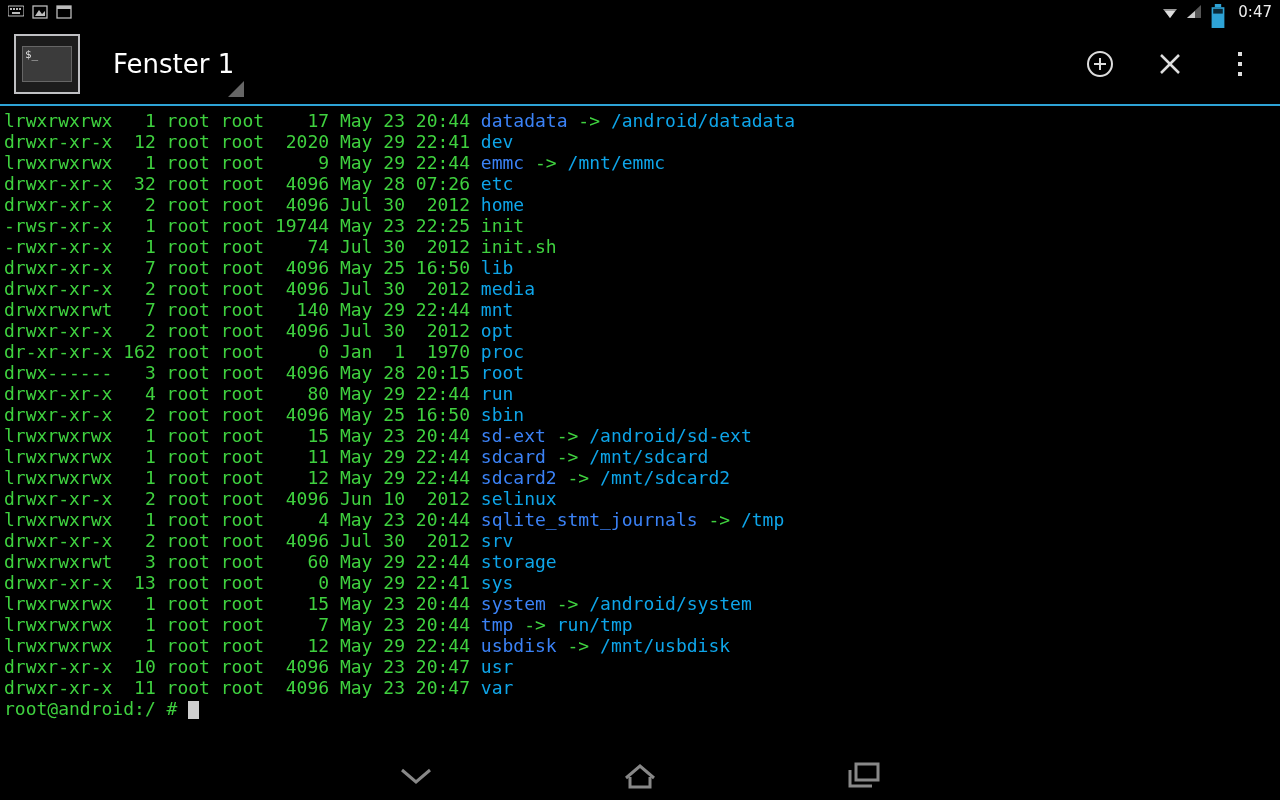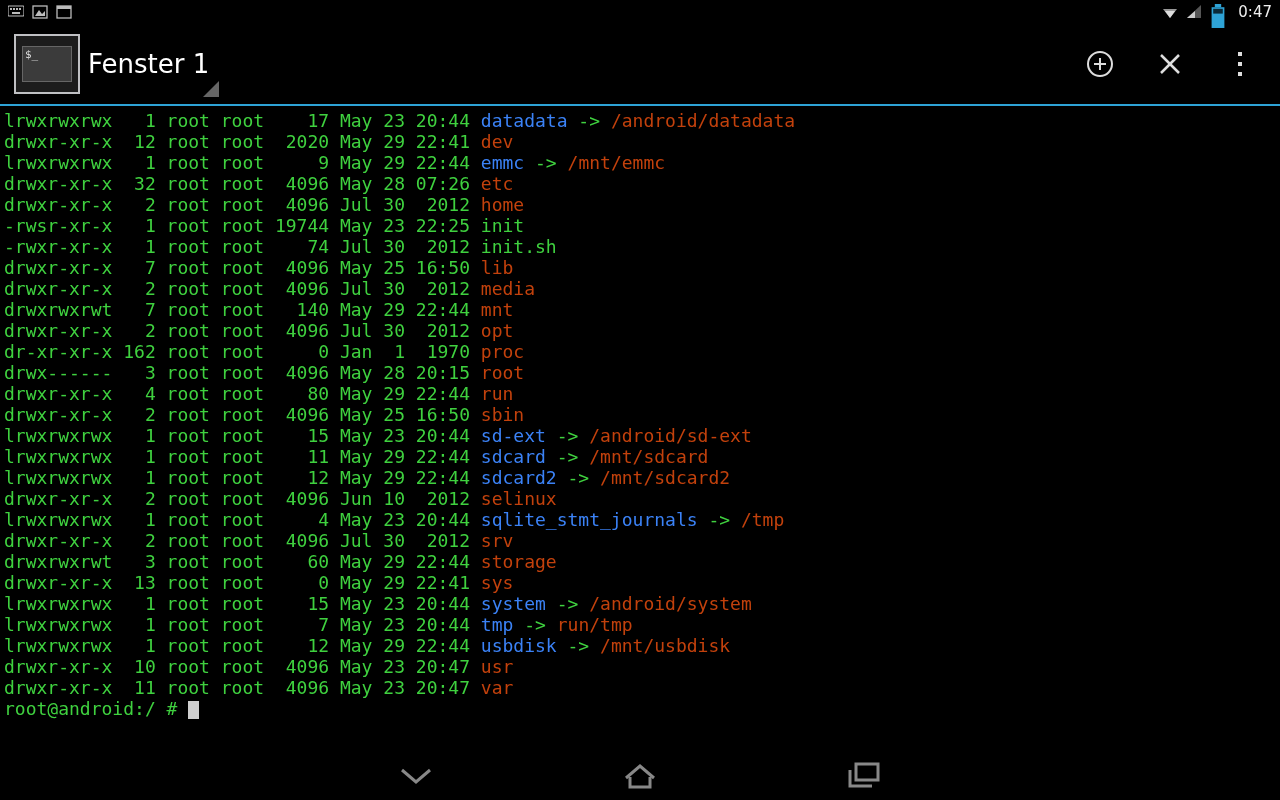--- a/index.html
+++ b/index.html
@@ -7,31 +7,31 @@
   .statusbar{height:24px;display:flex;justify-content:space-between;align-items:center;padding:0 8px;font-size:14px;color:#ddd}
   .status-left,.status-right{display:flex;align-items:center;gap:8px}
   .sicon{width:16px;height:16px;display:inline-block}
   .status-right{gap:8px}
   .clock{font-size:15px;color:#eee;margin-left:4px}
   
   .appbar{height:80px;display:flex;align-items:center;padding:0 14px 0 14px;border-bottom:2px solid #2ea3d6}
   .app-thumb{width:62px;height:56px;border:2px solid #bfc0c3;background:#1c1c1c;position:relative;display:flex;align-items:center;justify-content:center}
   .app-thumb-inner{width:48px;height:34px;background:#3b3b3b;border:1px solid #666;position:relative}
   .app-thumb-inner::before{content:"$_";position:absolute;left:2px;top:1px;font-family:monospace;font-size:11px;color:#ddd}
-  .winlabel-wrap{position:relative;margin-left:8px}
+  .winlabel-wrap{position:relative;margin-left:33px}
   .winlabel{font-size:26px;color:#fff}
   .spinner-tri{position:absolute;right:-10px;bottom:-18px}
   .appbar-spacer{flex:1}
   .appbar-btn{width:52px;height:52px;display:flex;align-items:center;justify-content:center;cursor:pointer}
   .appbar-btn+.appbar-btn{margin-left:18px}
   
   .terminal{font-family:"DejaVu Sans Mono","Liberation Mono",monospace;font-size:18px;line-height:21px;color:#3fd13f;padding:4px 4px 0 4px;white-space:pre}
   .ls-row span{display:inline-block}
   .cyan{color:#3b82f6}
-  .blue{color:#c2410c}
+  .blue{color:#0ea5e9}
   .cursor{display:inline-block;width:11px;height:18px;background:#cfcfcf;vertical-align:text-bottom}
   
   .navbar{position:absolute;left:0;right:0;bottom:0;height:48px;display:flex;align-items:center;justify-content:center;gap:180px}
   .navbtn{width:44px;height:32px;cursor:pointer;display:flex;align-items:center;justify-content:center}
   svg{display:block}
 </style>
 </head>
 <body>
 
 <div class="statusbar">

